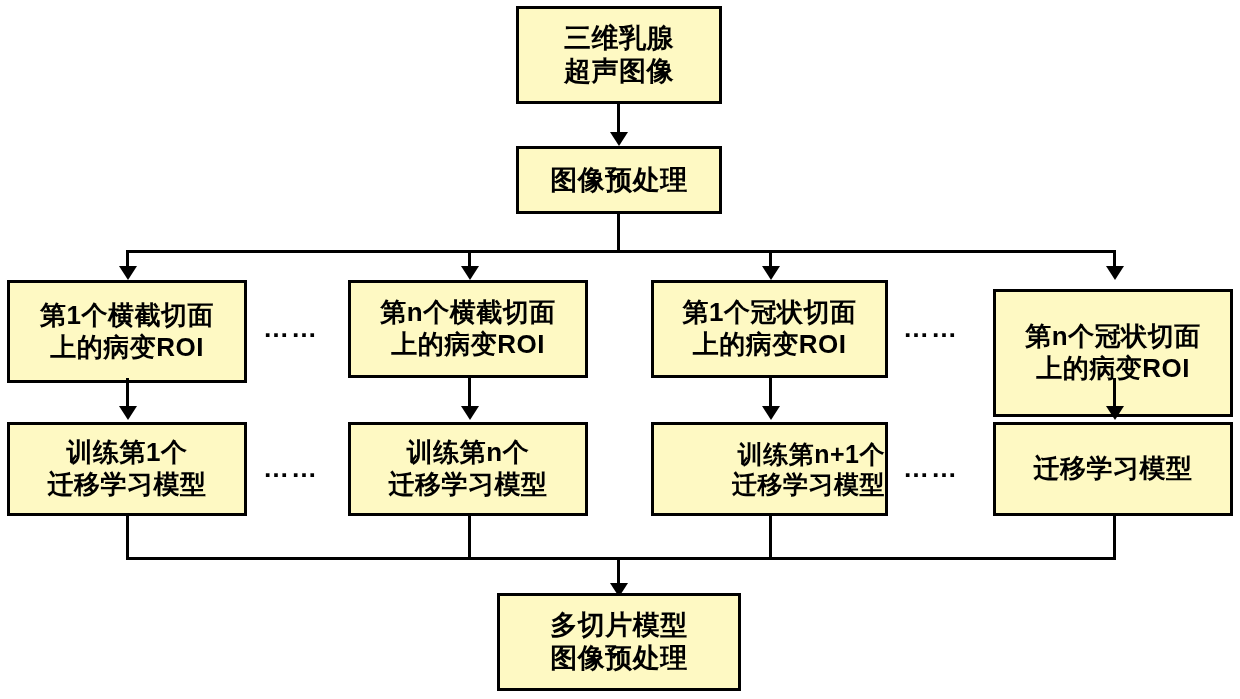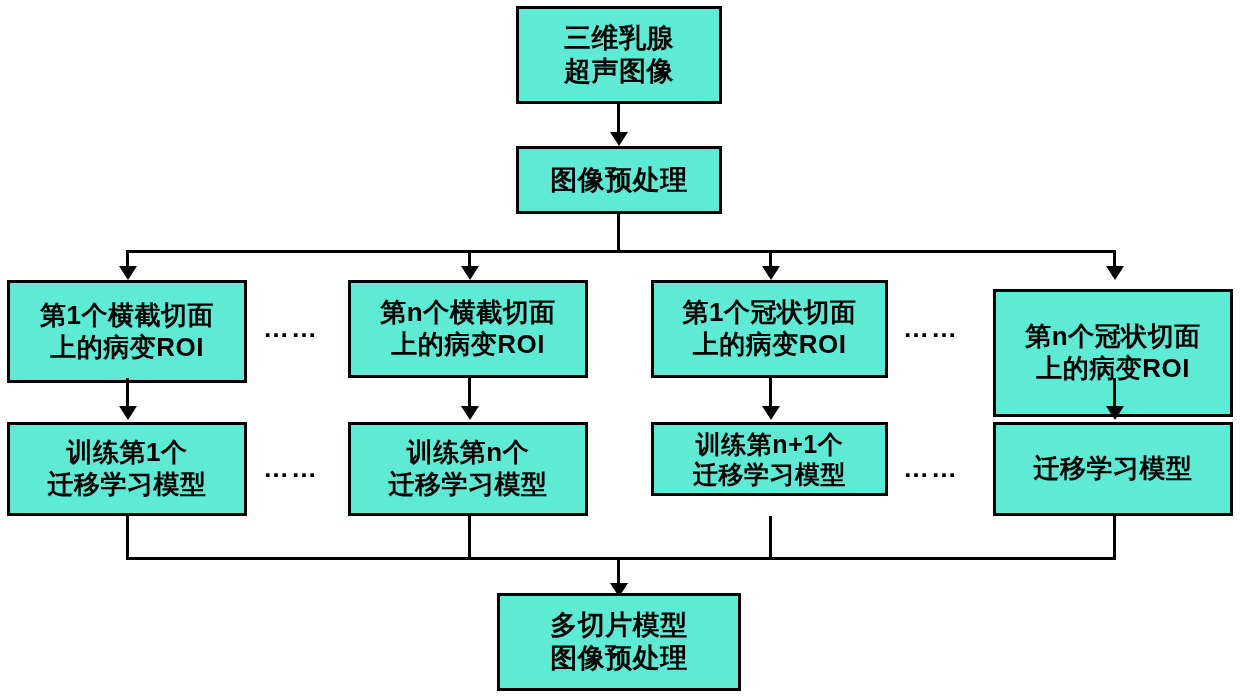--- a/index.html
+++ b/index.html
@@ -16,21 +16,21 @@
     width: 1240px;
     height: 699px;
     background: #ffffff;
     overflow: hidden;
   }
   
   .node {
     position: absolute;
     box-sizing: border-box;
     border: 3px solid #000000;
-    background: #5eead4;
+    background: #fef9c3;
     display: flex;
     flex-direction: column;
     align-items: center;
     justify-content: center;
     text-align: center;
     color: #000000;
     font-weight: 700;
     line-height: 1.22;
     letter-spacing: 0.5px;
   }
@@ -145,21 +145,21 @@
     <span class="ln">迁移学习模型</span>
   </div>
 
   <div class="dots" style="left:263px; top:453px;">……</div>
 
   <div class="node f26" style="left:348px; top:422px; width:240px; height:94px;">
     <span class="ln">训练第n个</span>
     <span class="ln">迁移学习模型</span>
   </div>
 
-  <div class="node f25" style="left:651px; top:422px; width:237px; height:74px;">
+  <div class="node f25" style="left:651px; top:422px; width:237px; height:94px;align-items:flex-end;">
     <span class="ln">训练第n+1个</span>
     <span class="ln">迁移学习模型</span>
   </div>
 
   <div class="dots" style="left:903px; top:453px;">……</div>
 
   <div class="node f26" style="left:993px; top:422px; width:240px; height:94px;">
     <span class="ln">迁移学习模型</span>
   </div>
 

